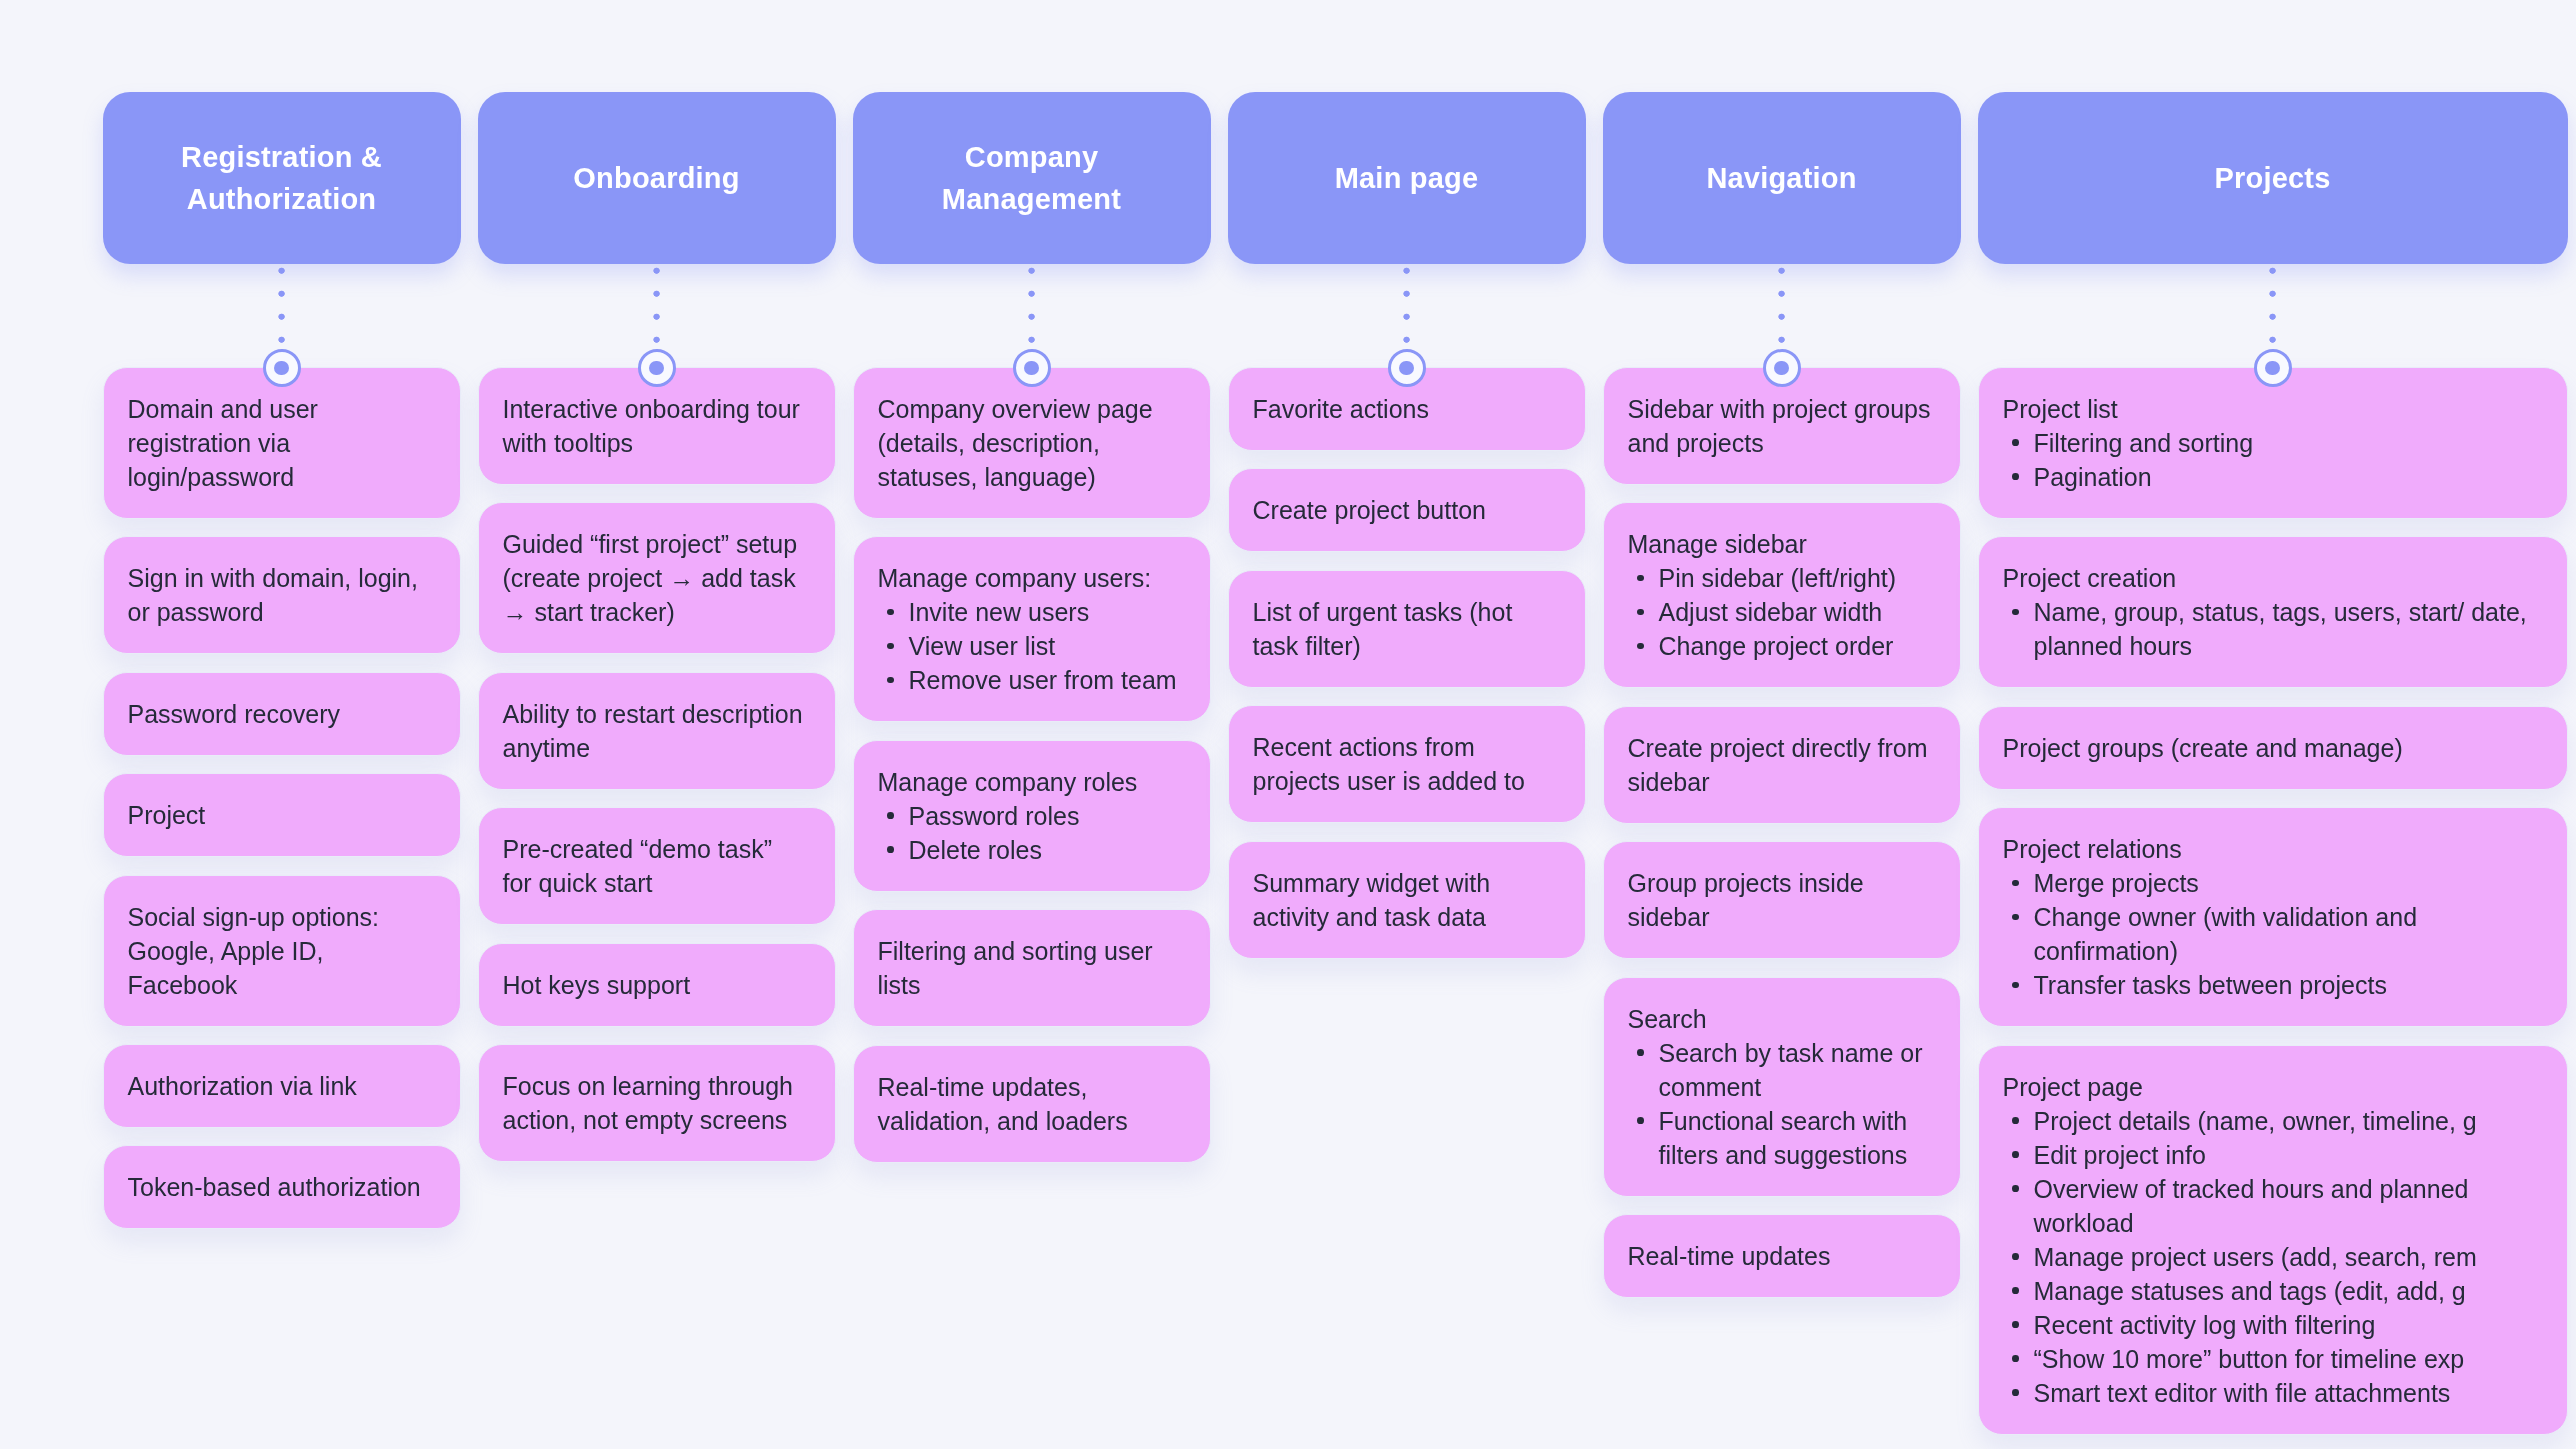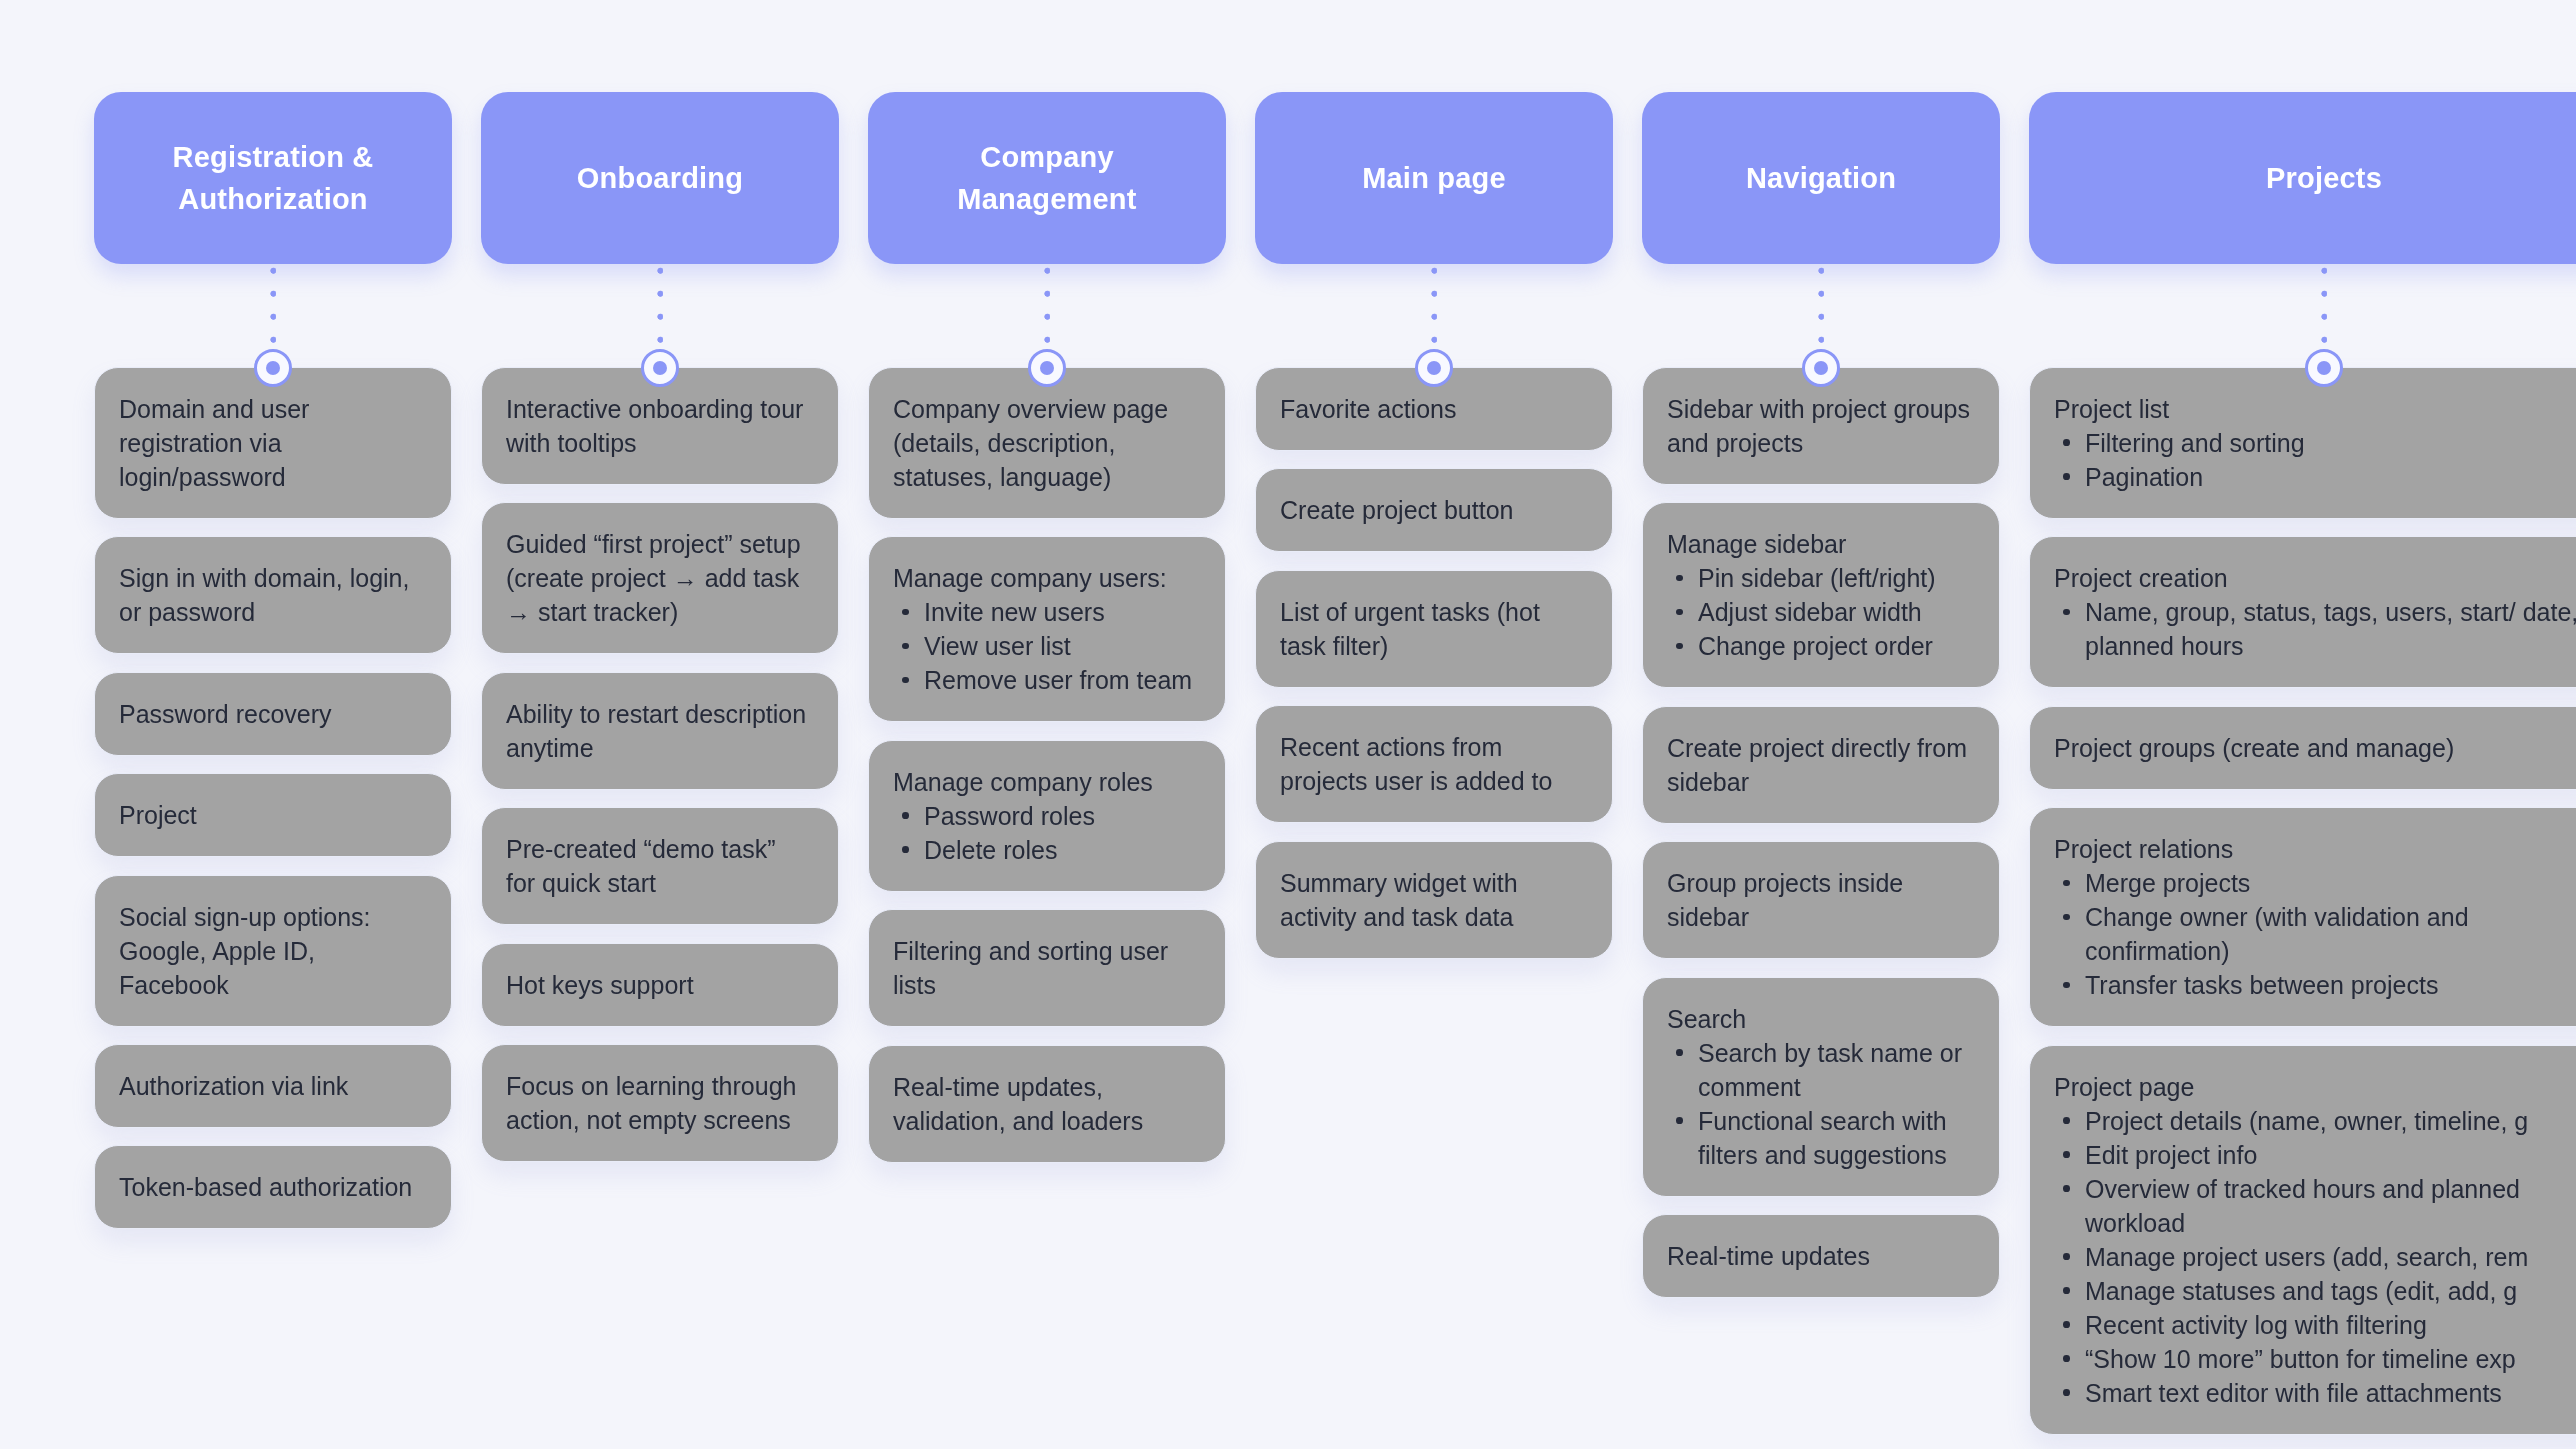--- a/index.html
+++ b/index.html
@@ -4,21 +4,21 @@
 <style>
   html,body{margin:0;padding:0;}
   body{
     width:2576px;height:1449px;overflow:hidden;position:relative;
     background:#f4f5fb;
     font-family:"Liberation Sans", sans-serif;
     color:#252a39;
   }
   .board{
     display:flex;flex-direction:row;align-items:flex-start;
-    padding:92px 0 0 94px;gap:29px;
+    padding:92px 0 0 94px;gap:17px;justify-content:center;
   }
   .column{width:358px;flex:0 0 auto;display:flex;flex-direction:column;align-items:stretch;}
   .column.wide{width:590px;}
   .header{
     height:172px;border-radius:27px;background:#8a96f7;
     display:flex;align-items:center;justify-content:center;
     box-shadow:0 12px 20px rgba(138,150,247,0.25);
   }
   .header-text{
     color:#ffffff;font-size:29px;font-weight:700;line-height:1.45;
@@ -32,21 +32,21 @@
   .node{
     width:38px;height:38px;border-radius:50%;
     border:3.4px solid #8a96f7;background:#f8f9ff;
     margin:0 auto -20px auto;position:relative;z-index:2;
     display:flex;align-items:center;justify-content:center;
     box-sizing:border-box;
   }
   .node-dot{width:14.8px;height:14.8px;border-radius:50%;background:#8a96f7;}
   .cards{display:flex;flex-direction:column;gap:17.4px;}
   .card{
-    background:#a3a3a3;border:1.3px solid #e9ecf8;border-radius:24px;
+    background:#f0abfc;border:1.3px solid #e9ecf8;border-radius:24px;
     padding:24px 27px 24px 24px;box-sizing:border-box;
     box-shadow:0 13.4px 23.5px rgba(141,151,214,0.14);
     min-height:82px;display:flex;flex-direction:column;justify-content:center;
   }
   .card-text{font-size:25px;line-height:34px;font-weight:400;}
   .card-bullets{list-style:none;margin:0;padding:0;}
   .bullet{position:relative;padding-left:31px;font-size:25px;line-height:34px;white-space:normal;}
   .bullet .dot{
     position:absolute;left:9.4px;top:13.4px;width:6.7px;height:6.7px;border-radius:50%;
     background:#252a39;

